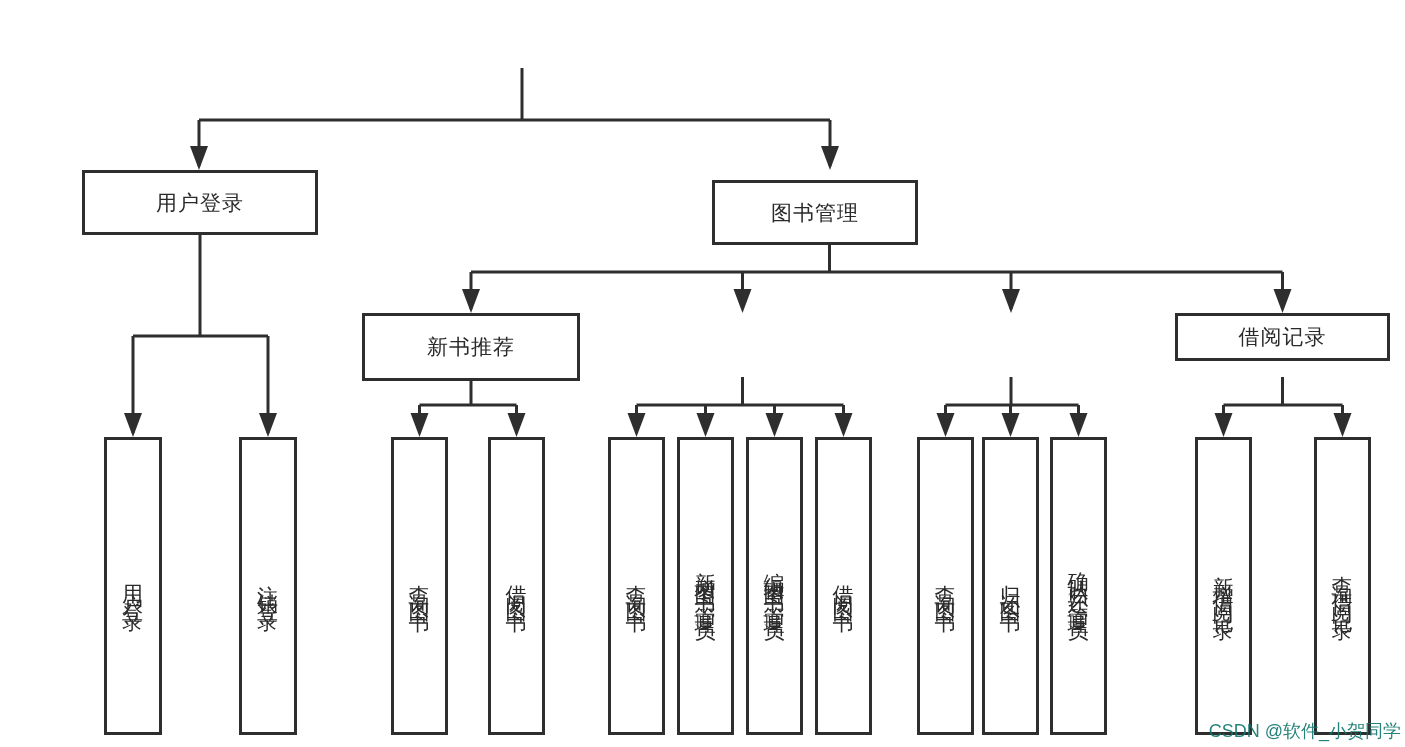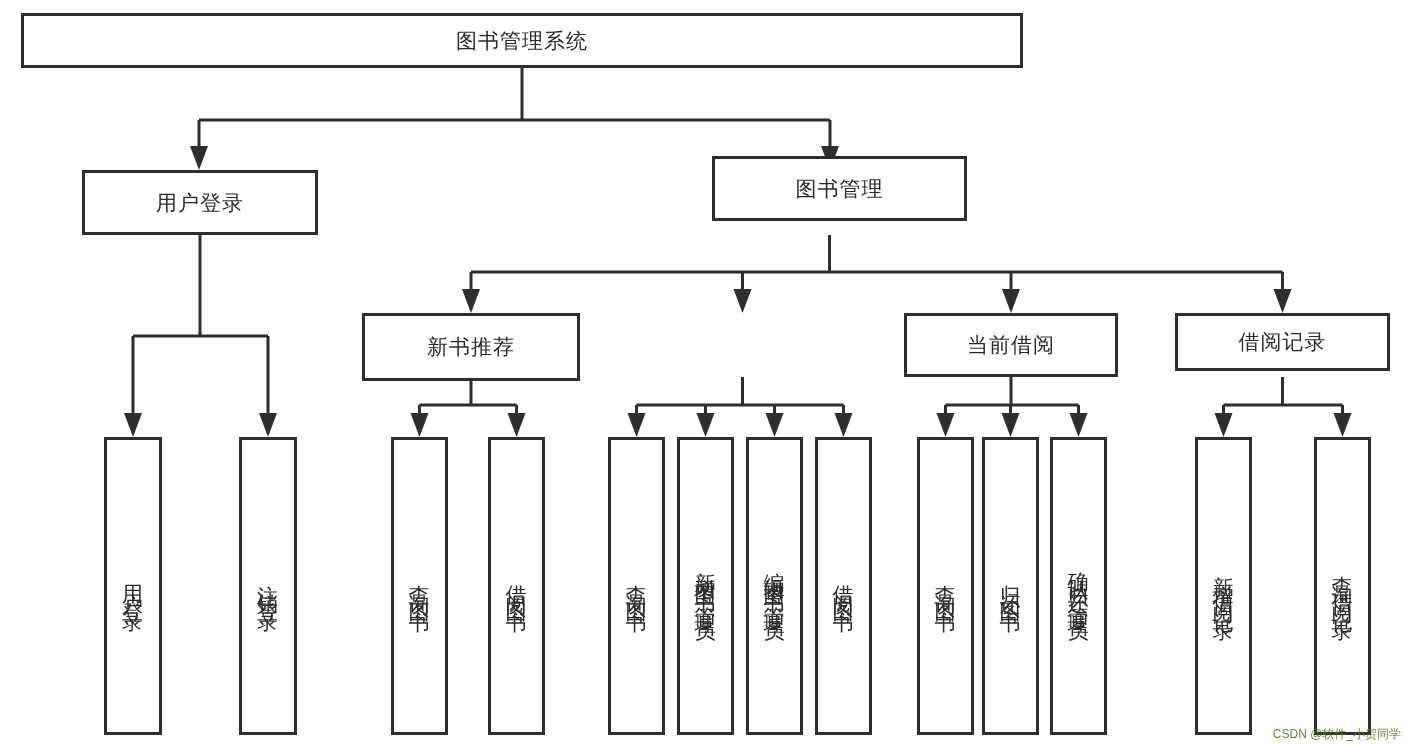--- a/index.html
+++ b/index.html
@@ -43,22 +43,22 @@
     text-orientation: mixed;
     white-space: nowrap;
     font-size: 21px;
     letter-spacing: 9px;
     line-height: 1;
   }
   .watermark {
     position: absolute;
     right: 4px;
     bottom: 4px;
-    font-size: 12px;
-    color: #4d7c0f;
+    font-size: 18px;
+    color: #0f766e;
     opacity: 0.9;
     z-index: 3;
     white-space: nowrap;
   }
 </style>
 </head>
 <body>
 
 <div id="stage">
 
@@ -144,38 +144,32 @@
       <line x1="1223.5" y1="405" x2="1342.5" y2="405"></line>
       <line x1="1223.5" y1="405" x2="1223.5" y2="433"></line>
       <line x1="1342.5" y1="405" x2="1342.5" y2="433"></line>
     </g>
     <g fill="#2e2e2e" stroke="none">
       <polygon points="1223.5,437 1214.5,413 1232.5,413"></polygon>
       <polygon points="1342.5,437 1333.5,413 1351.5,413"></polygon>
     </g>
   </svg>
 
-  <div class="node" style="left:21px; top:13px; width:1002px; height:55px;">
-    <span class="hlabel">图书管理系统</span>
-  </div>
 
   <div class="node" style="left:82px; top:170px; width:236px; height:65px;">
     <span class="hlabel">用户登录</span>
   </div>
-  <div class="node" style="left:712px; top:156px; width:255px; height:65px;">
+  <div class="node" style="left:712px; top:180px; width:206px; height:65px;">
     <span class="hlabel">图书管理</span>
   </div>
 
   <div class="node" style="left:362px; top:313px; width:218px; height:68px;">
     <span class="hlabel">新书推荐</span>
   </div>
-  <div class="node" style="left:904px; top:313px; width:214px; height:64px;">
-    <span class="hlabel">当前借阅</span>
-  </div>
-  <div class="node" style="left:1175px; top:313px; width:215px; height:58px;">
+  <div class="node" style="left:1175px; top:313px; width:215px; height:48px;">
     <span class="hlabel">借阅记录</span>
   </div>
 
   <div class="node" style="left:104px; top:437px; width:58px; height:298px;">
     <span class="vlabel">用户登录</span>
   </div>
   <div class="node" style="left:239px; top:437px; width:58px; height:298px;">
     <span class="vlabel">注销登录</span>
   </div>
 

